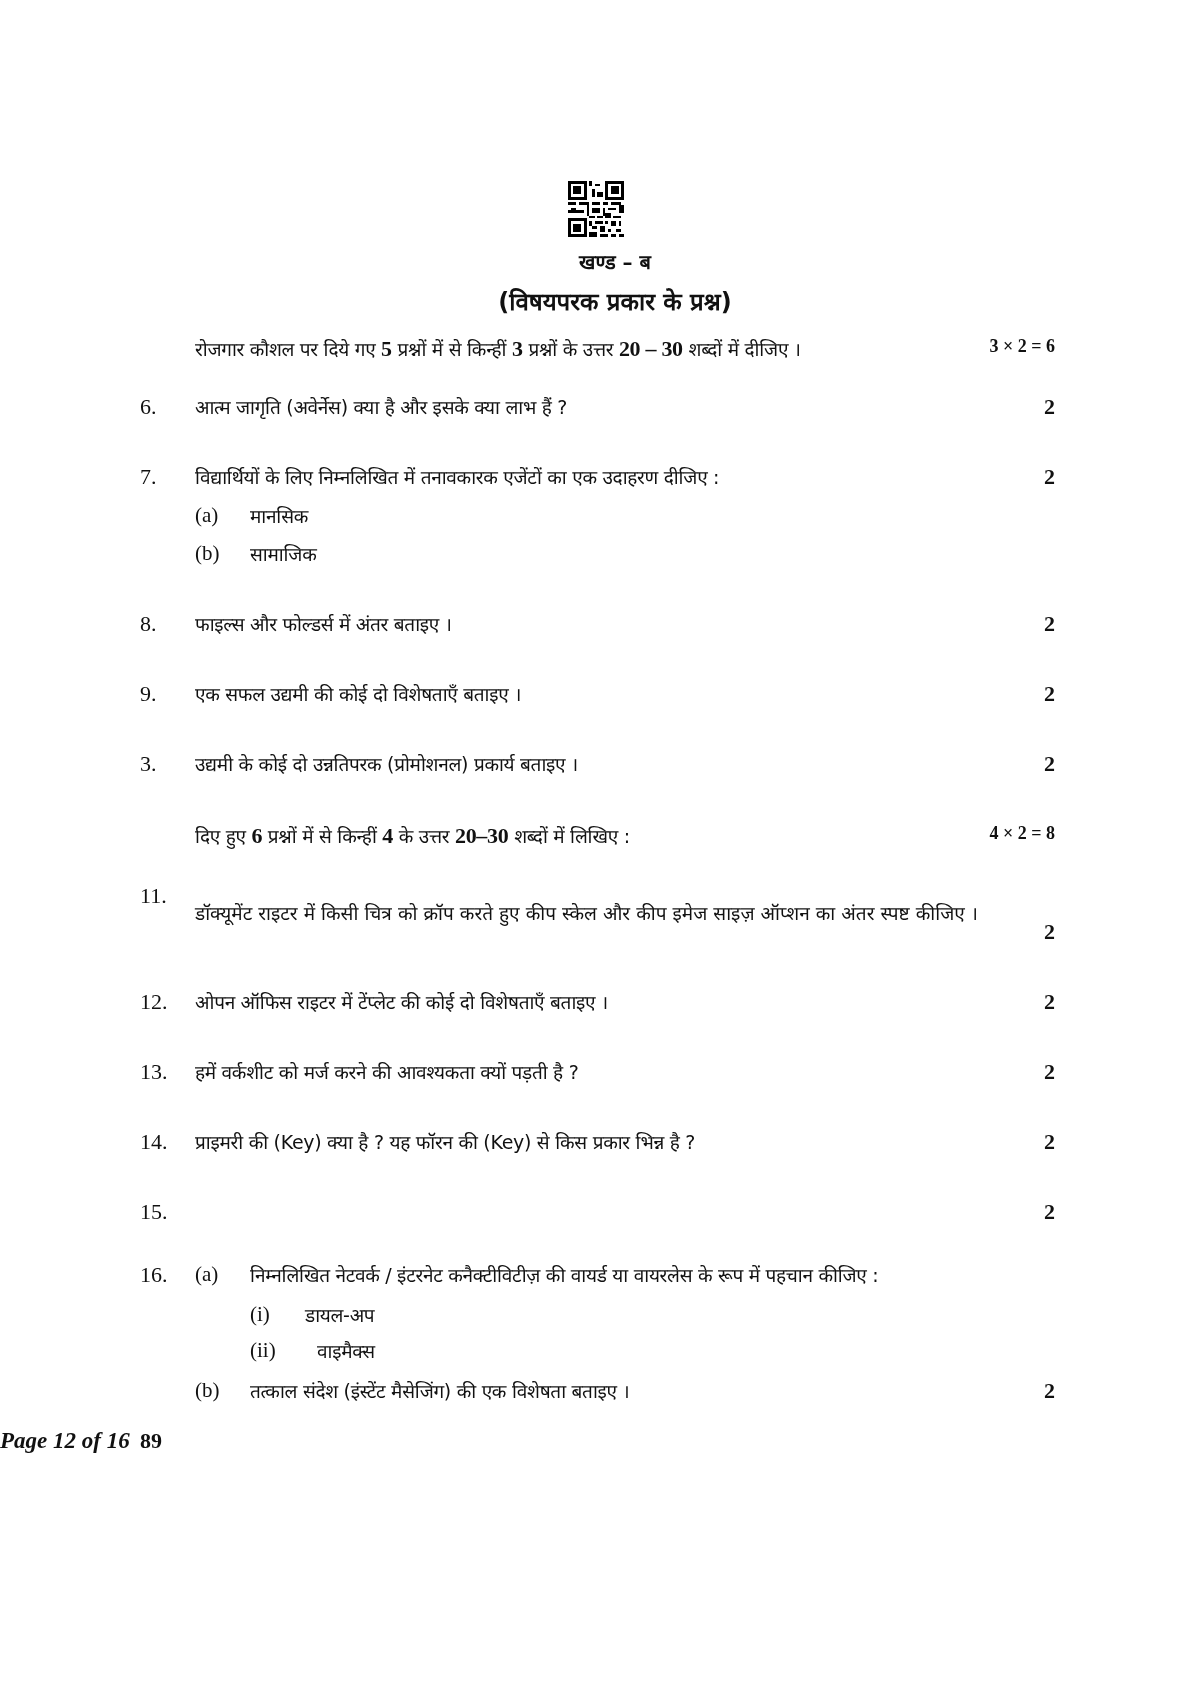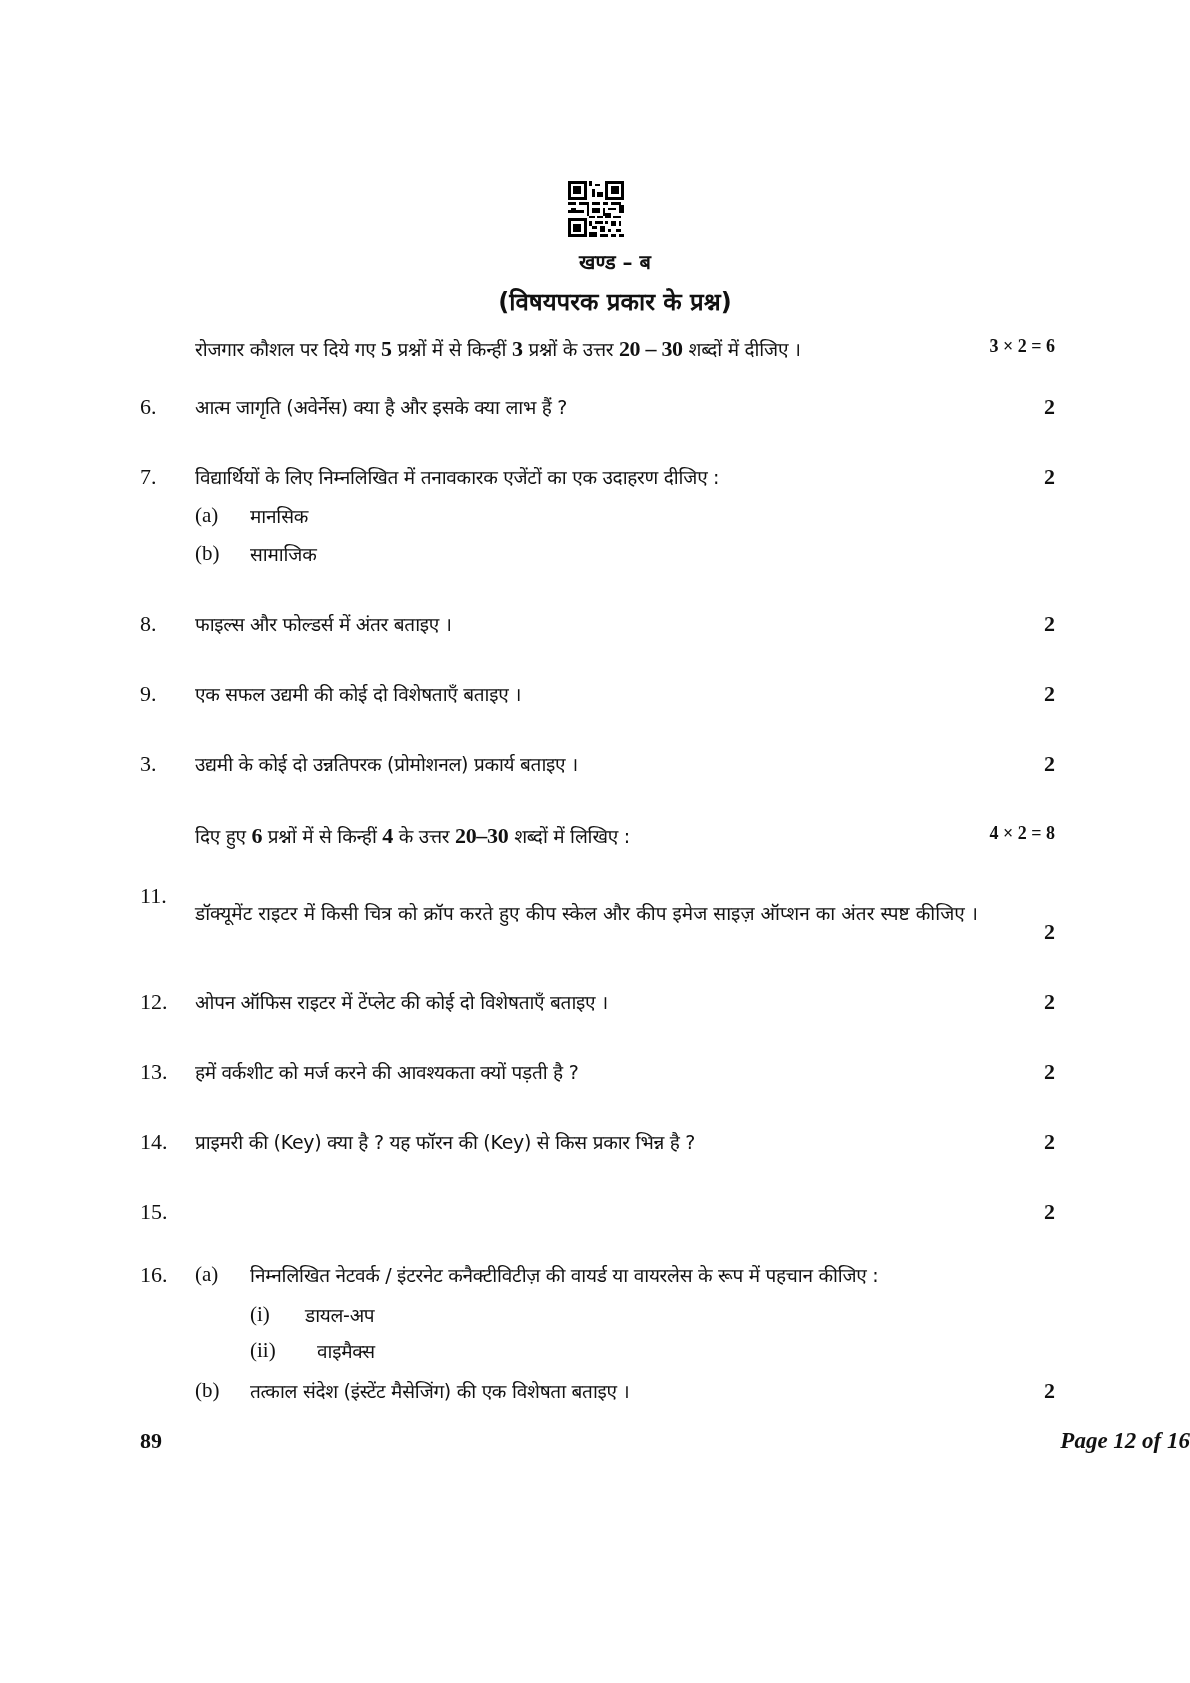--- a/index.html
+++ b/index.html
@@ -14,21 +14,21 @@
   .num { position: absolute; left: 0; top: 0; font-family: "Liberation Serif", serif; font-size: 22px; }
   .txt { position: absolute; left: 55px; top: 0; font-family: "DejaVu Sans", sans-serif; font-size: 19px; white-space: nowrap; letter-spacing: -0.3px; }
   .txt2 { position: absolute; left: 55px; top: 0; width: 790px; font-family: "DejaVu Sans", sans-serif; font-size: 19px; line-height: 36px; }
   .sub { position: absolute; font-family: "Liberation Serif", serif; font-size: 21px; top: 0; }
   .marks { position: absolute; right: 0; top: 0; font-family: "Liberation Serif", serif; font-weight: bold; font-size: 22px; }
   .instr { position: absolute; left: 195px; width: 860px; height: 30px; }
   .instr .t { position: absolute; left: 0; top: 0; font-family: "DejaVu Sans", sans-serif; font-size: 19px; white-space: nowrap; letter-spacing: -0.3px; }
   .instr .t b { font-family: "Liberation Serif", serif; font-size: 22px; }
   .instr .m { position: absolute; right: 0; top: 0; font-family: "Liberation Serif", serif; font-weight: bold; font-size: 18px; }
   .footer-code { left: 140px; top: 1428px; font-family: "Liberation Serif", serif; font-weight: bold; font-size: 22px; }
-  .footer-page { left: 0; width: 1190px; text-align: right; top: 1428px; font-family: "Liberation Serif", serif; font-weight: bold; font-style: italic; font-size: 23px; }
+  .footer-page { left: 0; width: 1190px; text-align: left; top: 1428px; font-family: "Liberation Serif", serif; font-weight: bold; font-style: italic; font-size: 23px; }
 </style>
 </head>
 <body>
 
 <svg class="abs qr" viewBox="0 0 21 21" shape-rendering="crispEdges">
   <rect x="0" y="0" width="21" height="21" fill="#fff"></rect>
   <g fill="#000">
     <rect x="0" y="0" width="7" height="1"></rect>
       <rect x="0" y="6" width="7" height="1"></rect>
       <rect x="0" y="0" width="1" height="7"></rect>

